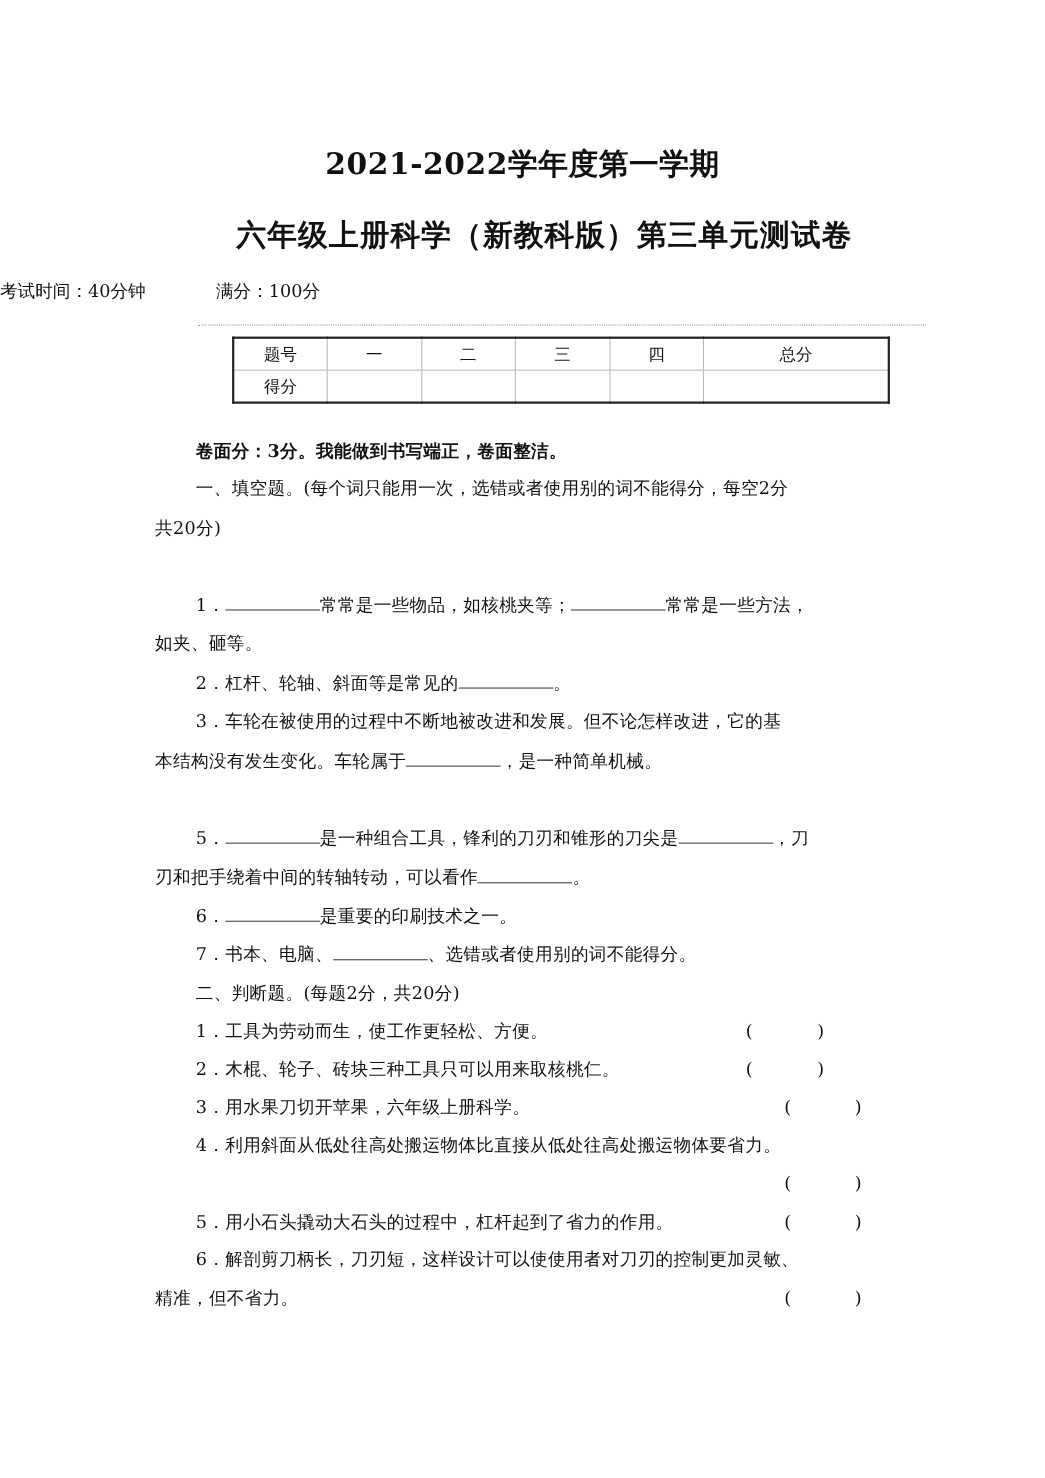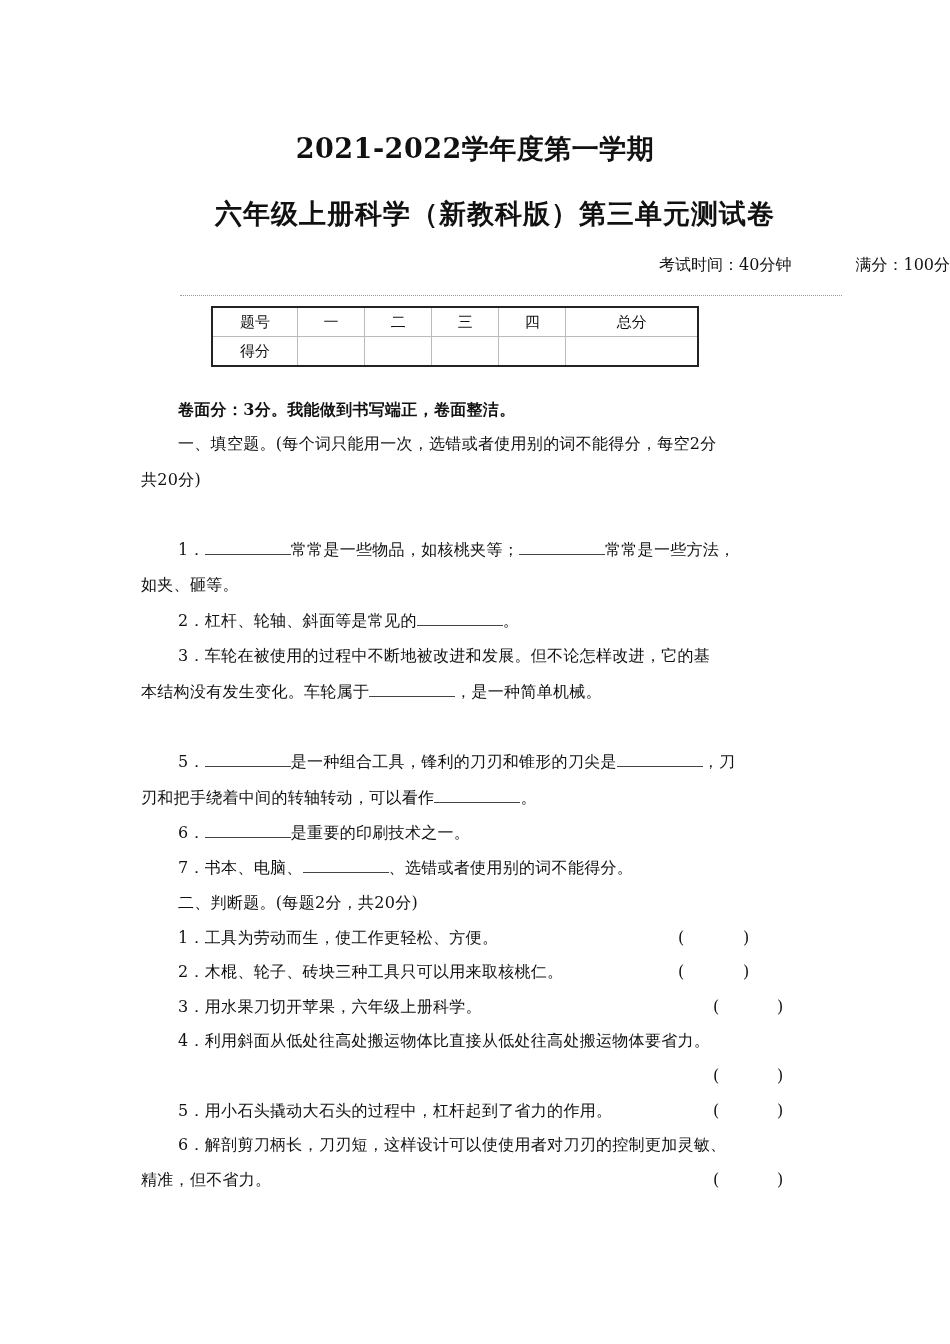--- a/index.html
+++ b/index.html
@@ -3,25 +3,25 @@
 <meta charset="utf-8">
 <style>
   html, body { margin: 0; padding: 0; background: #ffffff; }
   body { width: 950px; height: 1344px; position: relative; overflow: hidden;
          font-family: "DejaVu Serif", "Liberation Serif", serif; color: #111; }
   .page { position: absolute; left: 0; top: 0; width: 950px; height: 1344px; }
   .title1 { position: absolute; top: 131px; left: 0; width: 950px; text-align: center;
             font-size: 27px; font-weight: bold; letter-spacing: 0.5px; }
   .title2 { position: absolute; top: 196px; left: 0; width: 950px; text-align: center;
             font-size: 27px; font-weight: bold; letter-spacing: 1px; padding-left: 20px; }
-  .meta { position: absolute; top: 255px; left: 0; width: 950px; text-align: right; font-size: 16px; }
+  .meta { position: absolute; top: 255px; left: 0; width: 950px; text-align: left; font-size: 16px; }
   .meta span { display: inline-block; }
   .meta .gap { width: 64px; }
   .dotline { position: absolute; top: 295px; left: 180px; width: 662px; border-top: 1px dotted #999; }
-  table.score { position: absolute; top: 306px; left: 211px; width: 488px; border-collapse: collapse;
+  table.score { position: absolute; top: 306px; left: 211px; width: 598px; border-collapse: collapse;
                 border: 2px solid #222; font-family: "DejaVu Sans", "Liberation Sans", sans-serif; font-size: 15px; }
   table.score td { border: 1px solid #bbb; height: 28px; text-align: center; padding: 0; }
   table.score td:first-child { width: 84px; }
   .line { position: absolute; font-size: 16px; white-space: nowrap; letter-spacing: 0.3px; }
   .bold { font-weight: bold; }
   .blank { display: inline-block; width: 86px; border-bottom: 1px solid #444; height: 14px; vertical-align: baseline; }
   .paren { position: absolute; font-size: 16px; }
 </style>
 </head>
 <body>

